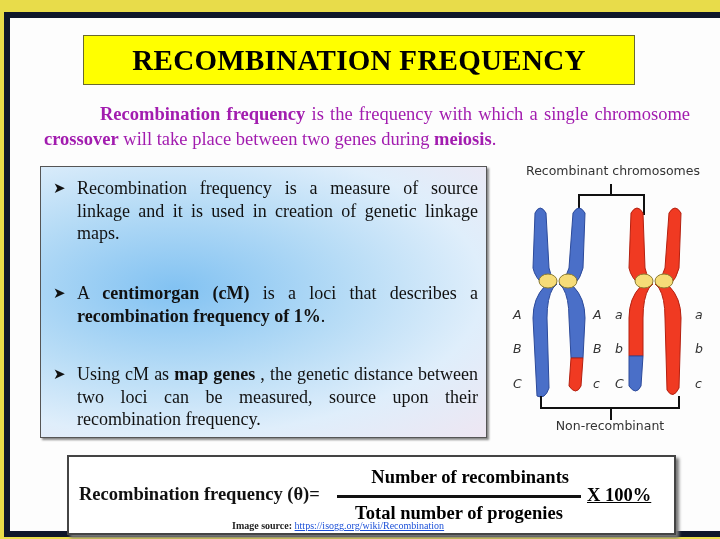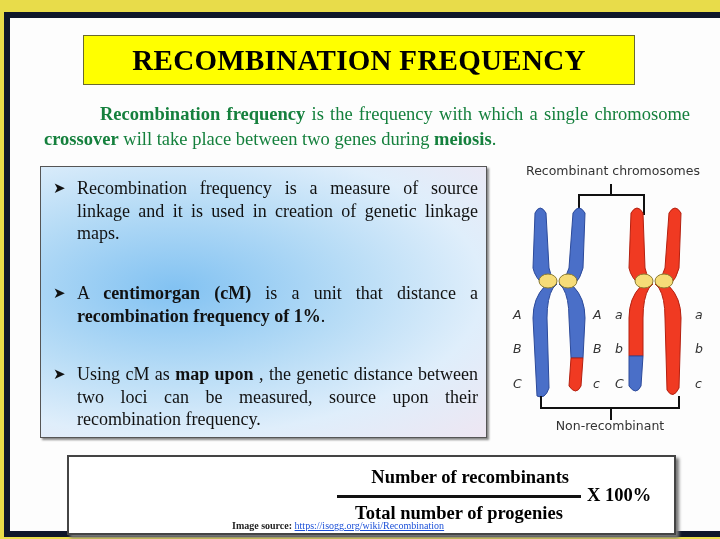--- a/index.html
+++ b/index.html
@@ -16,21 +16,21 @@
       position: absolute; left: 73px; top: 17px; width: 550px; height: 48px;
       background: #ffff00; border: 1px solid #6a6a30;
       display: flex; align-items: center; justify-content: center;
     }
     .title-box span {
       font-family: "Liberation Serif", serif; font-weight: bold;
       font-size: 29px; letter-spacing: 0.3px; color: #000;
     }
     .intro {
       position: absolute; left: 34px; top: 84px; width: 646px;
-      font-size: 18.5px; line-height: 25px; color: #15803d; text-align: justify;
+      font-size: 18.5px; line-height: 25px; color: #a21caf; text-align: justify;
       text-indent: 56px;
     }
     .info-box {
       position: absolute; left: 30px; top: 148px; width: 445px; height: 270px;
       border: 1px solid #555; box-shadow: 2px 2px 2px #888;
       background: radial-gradient(ellipse at 30% 45%, #82c2f2 0%, #b7dcf6 40%, #dfeefb 70%, #eee6f2 100%);
     }
     .bullet {
       position: absolute; left: 12px; width: 425px;
       font-size: 18px; line-height: 22.5px; color: #111; text-align: justify;
@@ -58,21 +58,21 @@
       font-weight: bold; font-size: 18.5px;
     }
     .f-line {
       position: absolute; left: 268px; top: 38px; width: 244px; height: 3px; background: #111;
     }
     .f-den {
       position: absolute; left: 268px; top: 46px; width: 244px; text-align: center;
       font-weight: bold; font-size: 18.5px;
     }
     .f-mult {
-      position: absolute; left: 518px; top: 28px; font-weight: bold; font-size: 18.5px;
+      position: absolute; left: 518px; top: 28px; font-weight: bold; font-size: 18.5px; text-decoration: underline;
     }
     .source {
       position: absolute; left: 232px; top: 520px; font-size: 10px; color: #222; font-weight: bold;
       white-space: nowrap;
     }
     .source a { color: #1a4fd8; text-decoration: underline; font-weight: normal; }
     b { font-weight: bold; }
   </style>
 </head>
 <body>
@@ -85,25 +85,25 @@
 
   <div class="intro"><b>Recombination frequency</b><span> is the frequency with which a single chromosome </span><b>crossover</b><span> will take place between two genes during </span><b>meiosis</b><span>.</span></div>
 
   <div class="info-box">
     <div class="bullet" style="top:10px;">
       <span class="arrow">➤</span>
       <span>Recombination frequency is a measure of source linkage and it is used in creation of genetic linkage maps.</span>
     </div>
     <div class="bullet" style="top:115px;">
       <span class="arrow">➤</span>
-      <span>A </span><b>centimorgan (cM)</b><span> is a unit that distance a </span><b>recombination frequency of 1%</b><span>.</span>
+      <span>A </span><b>centimorgan (cM)</b><span> is a loci that describes a </span><b>recombination frequency of 1%</b><span>.</span>
     </div>
     <div class="bullet" style="top:196px;">
       <span class="arrow">➤</span>
-      <span>Using cM as </span><b>map upon</b><span> , the genetic distance between two loci can be measured, source upon their recombination frequency.</span>
+      <span>Using cM as </span><b>map genes</b><span> , the genetic distance between two loci can be measured, source upon their recombination frequency.</span>
     </div>
   </div>
 
   <div class="diagram">
     <div class="diagram-label" style="left:18px; top:5px; width:180px;">Recombinant chromosomes</div>
     <svg width="215" height="300" style="position:absolute;left:0;top:0;">
 
       <path d="M74 57 L74 37 L139 37 L139 57" stroke="#111" stroke-width="2" fill="none"></path>
       <line x1="106" y1="37" x2="106" y2="26" stroke="#111" stroke-width="2"></line>
 
@@ -136,20 +136,21 @@
     <div class="diagram-label" style="left:110px; top:183px; font-style:italic;">b</div>
     <div class="diagram-label" style="left:110px; top:218px; font-style:italic;">C</div>
     <div class="diagram-label" style="left:190px; top:149px; font-style:italic;">a</div>
     <div class="diagram-label" style="left:190px; top:183px; font-style:italic;">b</div>
     <div class="diagram-label" style="left:190px; top:218px; font-style:italic;">c</div>
     <div class="diagram-label" style="left:40px; top:260px; width:130px;">Non-recombinant</div>
     <div class="diagram-label" style="left:40px; top:278px; width:130px;margin-top:41px;">chromosomes</div>
   </div>
 
   <div class="formula-box">
+    <div class="f-left">Recombination frequency (θ)=</div>
     <div class="f-num">Number of recombinants</div>
     <div class="f-line"></div>
     <div class="f-den">Total number of progenies</div>
     <div class="f-mult">X  100%</div>
   </div>
 </div>
 
 <div class="source">
   <span>Image source: </span><a>https://isogg.org/wiki/Recombination</a>
 </div>

